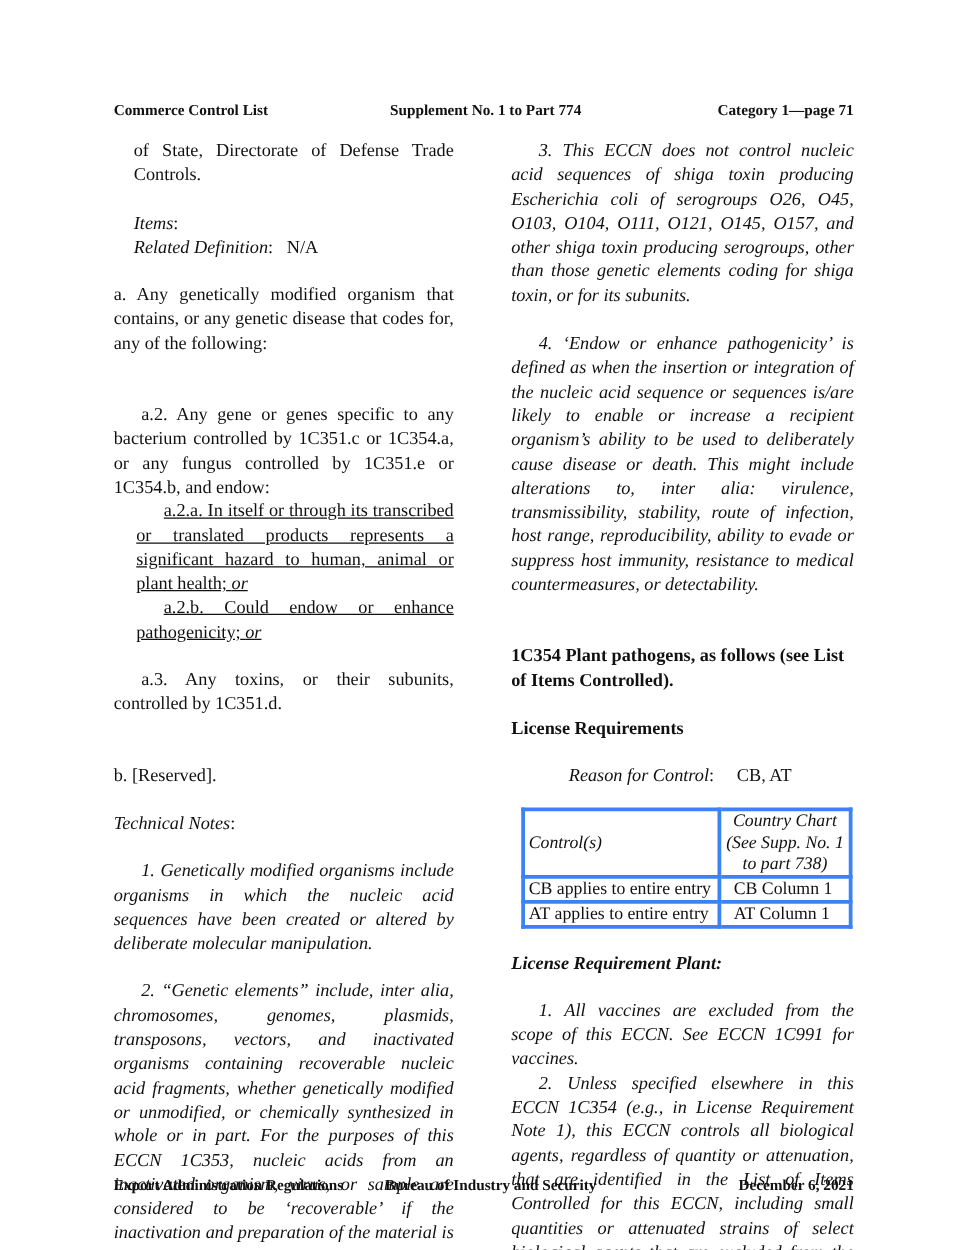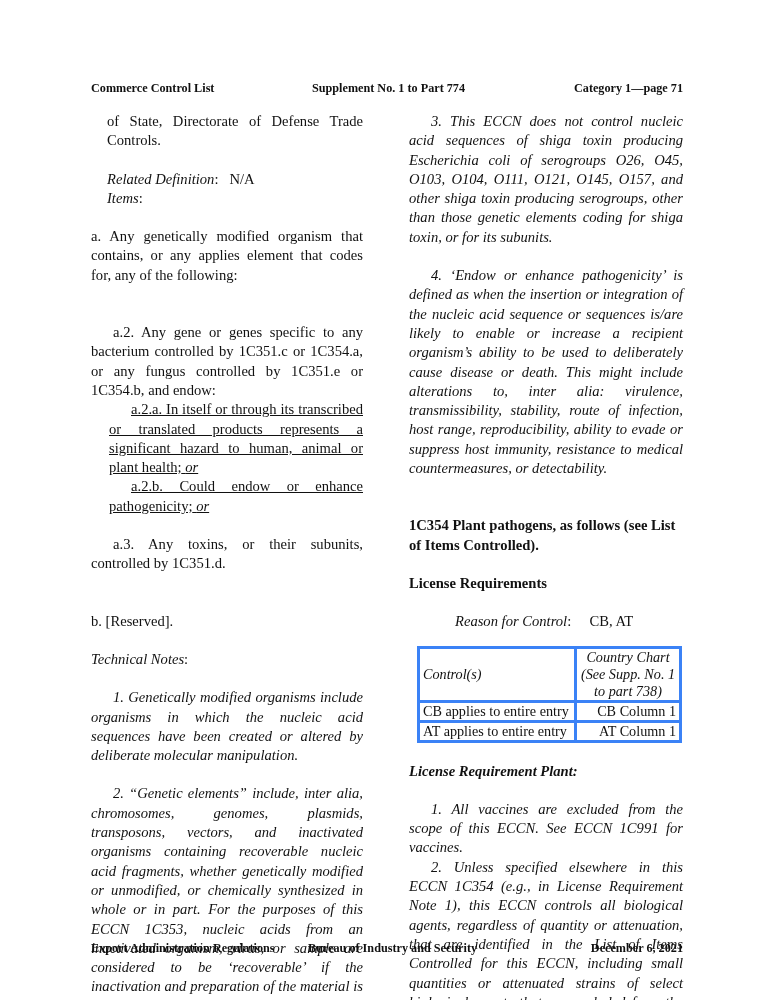--- a/index.html
+++ b/index.html
@@ -26,38 +26,38 @@
   .sub { padding-left: 18px; text-indent: 22px; text-decoration: underline; }
   .gap { height: 19px; }
   .gap2 { height: 38px; }
   table.lr {
     border-collapse: collapse; margin-left: 8px; width: 265px; margin-top: 4px;
     font-size: 14.2px; line-height: 17px;
   }
   table.lr td { border: 3px solid #3b82f6; padding: 0 3px; vertical-align: middle; }
   table.lr td.c1 { width: 148px; }
   table.lr td.c2 { text-align: center; }
-  table.lr tr.body td.c2 { text-align: right; padding-left: 10px; }
+  table.lr tr.body td.c2 { text-align: left; padding-left: 10px; }
 </style>
 </head>
 <body>
 
 <div class="hdr">
   <span style="left:91px">Commerce Control List</span>
   <span style="left:312px">Supplement No. 1 to Part 774</span>
   <span style="right:90px">Category 1—page  71</span>
 </div>
 
 <div class="col col-left">
   <p class="j ind1">of State, Directorate of Defense Trade Controls.</p>
   <div class="gap"></div>
+  <p class="ind1"><span class="i">Items</span>:</p>
   <p class="ind1"><span class="i">Related Definition</span>:&nbsp;&nbsp; <span>N/A</span></p>
-  <p class="ind1"><span class="i">Items</span>:</p>
   <div class="gap"></div>
-  <p class="j">a. Any genetically modified organism that contains, or any applies element that codes for, any of the following:</p>
+  <p class="j">a. Any genetically modified organism that contains, or any genetic disease that codes for, any of the following:</p>
   <div class="gap"></div>
   <div class="gap"></div>
   <p class="j ti2">a.2. Any gene or genes specific to any bacterium controlled by 1C351.c or 1C354.a, or any fungus controlled by 1C351.e or 1C354.b, and endow:</p>
   <p class="j sub"><span>a.2.a. In itself or through its transcribed or translated products represents a significant hazard to human, animal or plant health;</span> <span class="i">or</span></p>
   <p class="j sub"><span>a.2.b. Could endow or enhance pathogenicity;</span> <span class="i">or</span></p>
   <div class="gap"></div>
   <p class="j ti2">a.3. Any toxins, or their subunits, controlled by 1C351.d.</p>
   <div class="gap2"></div>
   <p>b. [Reserved].</p>
   <div class="gap"></div>

